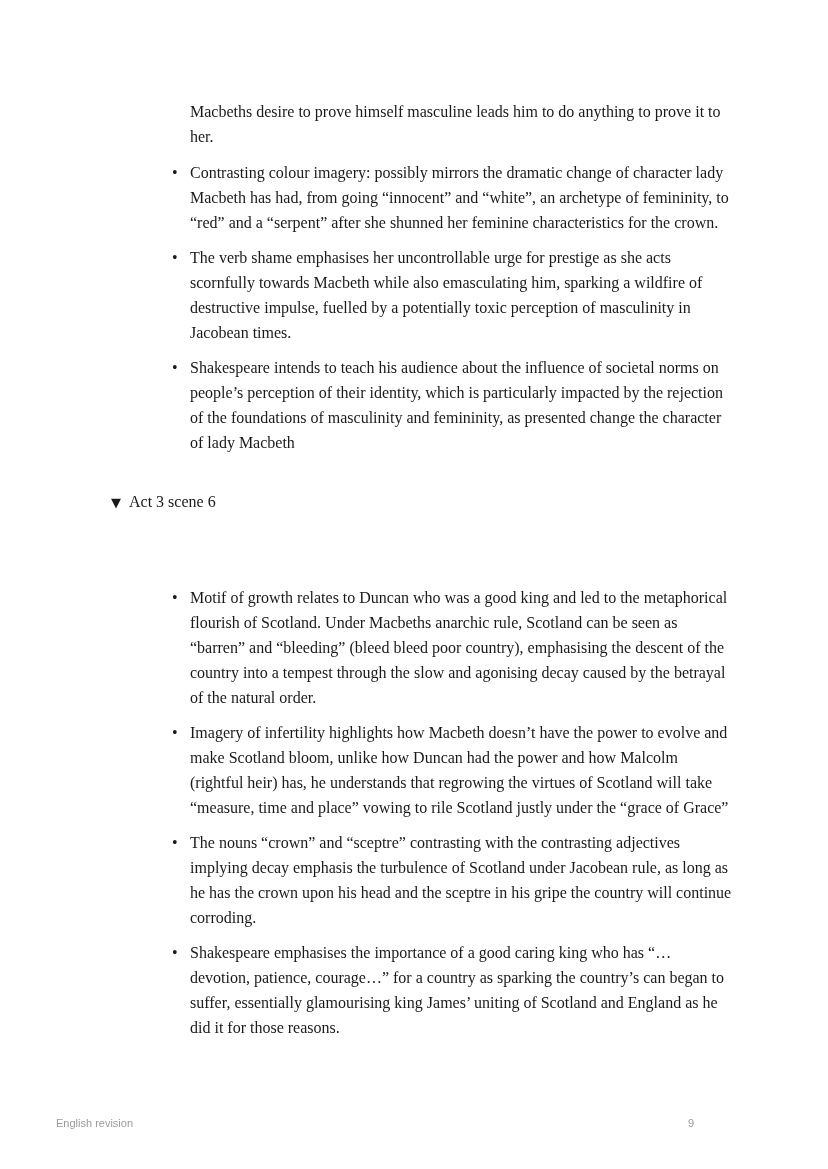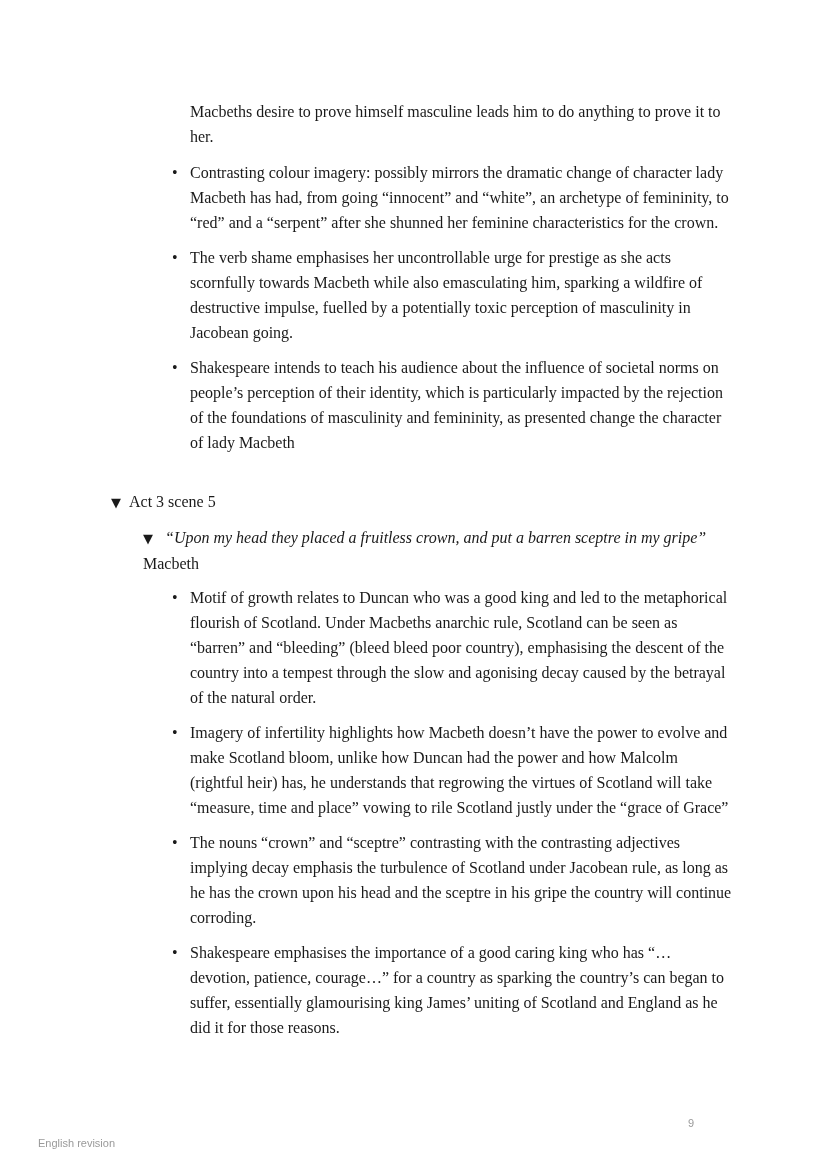--- a/index.html
+++ b/index.html
@@ -86,55 +86,50 @@
       display: block;
     }
 
     .footer-left, .footer-right {
       position: absolute;
       top: 1117px;
       font-family: "Liberation Sans", sans-serif;
       font-size: 11px;
       color: #9a9a9a;
     }
-    .footer-left { left: 38px; margin-top: 20px; }
+    .footer-left { left: 56px; }
     .footer-right { right: 38px; }
   </style>
 </head>
 <body>
 
 <div class="page">
 
   <div class="text continuation">Macbeths desire to prove himself masculine leads him to do anything to prove it to her.</div>
 
   <ul class="bullets list-a text">
     <li>
       <span class="bullet-dot">•</span>
       <span>Contrasting colour imagery: possibly mirrors the dramatic change of character lady Macbeth has had, from going “innocent” and “white”, an archetype of femininity, to “red” and a “serpent” after she shunned her feminine characteristics for the crown.</span>
     </li>
     <li>
       <span class="bullet-dot">•</span>
-      <span>The verb shame emphasises her uncontrollable urge for prestige as she acts scornfully towards Macbeth while also emasculating him, sparking a wildfire of destructive impulse, fuelled by a potentially toxic perception of masculinity in Jacobean going.</span>
+      <span>The verb shame emphasises her uncontrollable urge for prestige as she acts scornfully towards Macbeth while also emasculating him, sparking a wildfire of destructive impulse, fuelled by a potentially toxic perception of masculinity in Jacobean times.</span>
     </li>
     <li>
       <span class="bullet-dot">•</span>
       <span>Shakespeare intends to teach his audience about the influence of societal norms on people’s perception of their identity, which is particularly impacted by the rejection of the foundations of masculinity and femininity, as presented change the character of lady Macbeth</span>
     </li>
   </ul>
 
   <div class="toggle toggle-act text">
     <span class="toggle-arrow">▼</span>
-    <span>Act 3 scene 5</span>
+    <span>Act 3 scene 6</span>
   </div>
 
-  <div class="toggle toggle-quote text">
-    <span class="toggle-arrow">▼</span>
-    <span class="quote-italic">“Upon my head they placed a fruitless crown, and put a barren sceptre in my gripe”</span>
-    <span class="speaker">Macbeth</span>
-  </div>
 
   <ul class="bullets list-b text">
     <li>
       <span class="bullet-dot">•</span>
       <span>Motif of  growth relates to Duncan who was a good king and led to the metaphorical flourish of Scotland. Under Macbeths anarchic rule, Scotland can be seen as “barren” and “bleeding” (bleed bleed poor country), emphasising the descent of the country into a tempest through the slow and agonising decay caused by the betrayal of the natural order.</span>
     </li>
     <li>
       <span class="bullet-dot">•</span>
       <span>Imagery of infertility highlights how Macbeth doesn’t have the power to evolve and make Scotland bloom, unlike how Duncan had the power and how Malcolm (rightful heir) has, he understands that regrowing the virtues of Scotland will take “measure, time and place” vowing to rile Scotland justly under the “grace of Grace”</span>
     </li>

